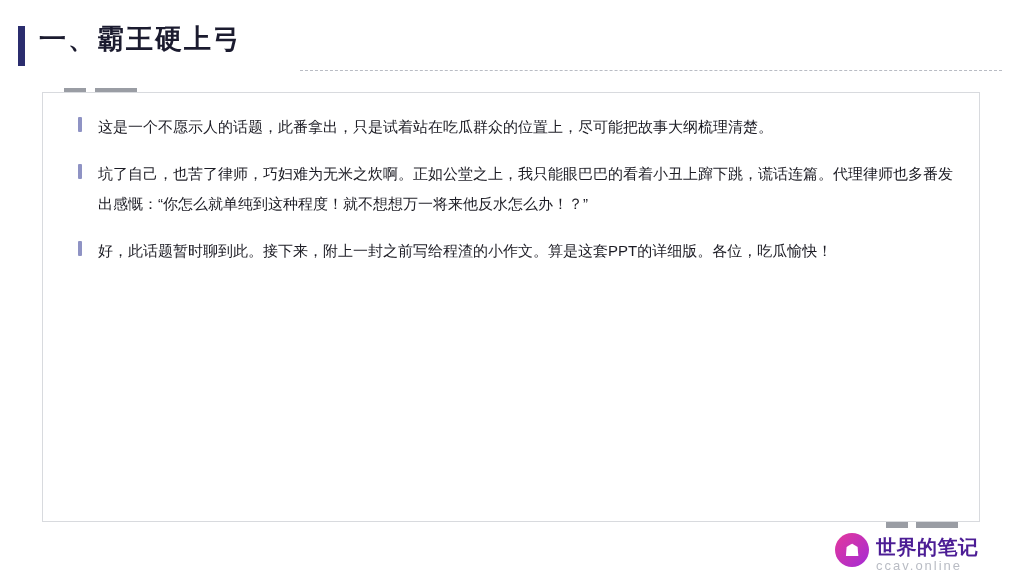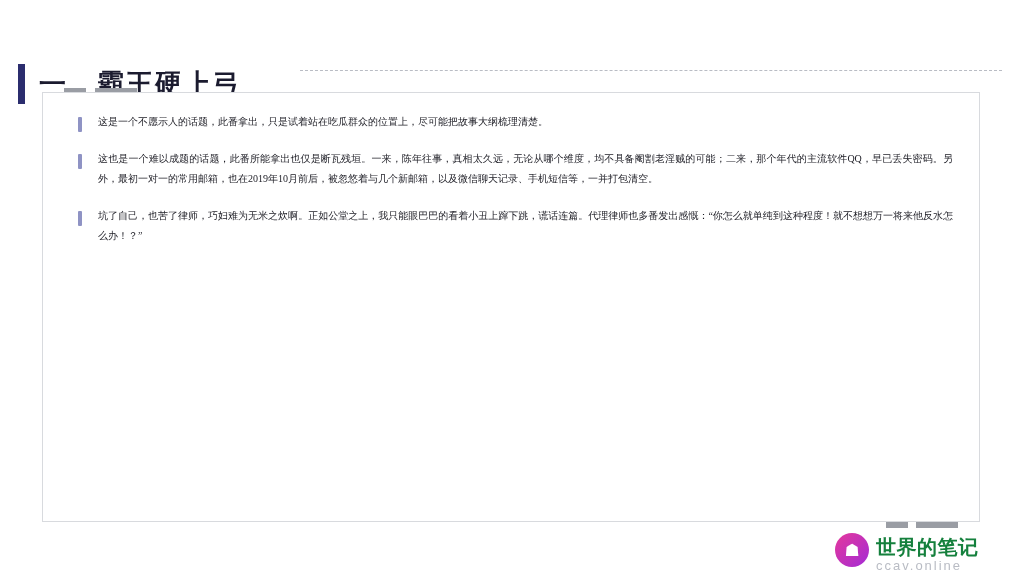--- a/index.html
+++ b/index.html
@@ -14,23 +14,22 @@
     font-family: "Liberation Sans", "DejaVu Sans", sans-serif;
     overflow: hidden;
   }
 
   
   .title-row {
     position: absolute;
     left: 18px;
     top: 26px;
     display: flex;
-    align-items: center;
+    align-items: flex-start;
     height: 44px;
-    margin-top: 36px;
   }
   .title-bar {
     width: 7px;
     height: 40px;
     background: #2b2d6e;
     margin-right: 14px;
   }
   .title-text {
     font-size: 27px;
     font-weight: bold;
@@ -88,25 +87,25 @@
     flex: 0 0 auto;
     width: 4px;
     height: 15px;
     background: #8f93c4;
     margin-top: 5px;
     margin-right: 16px;
     border-radius: 1px;
   }
   .ptext {
     flex: 1 1 auto;
-    font-size: 10px;
+    font-size: 15px;
     line-height: 2.0;
     color: #1c1c24;
     text-align: justify;
-    font-family: Liberation Serif, serif;
+    font-family: Liberation Sans, sans-serif;
   }
   .ptext b { font-weight: bold; color: #111118; }
 
   
   .logo {
     position: absolute;
     left: 835px;
     top: 533px;
     width: 34px;
     height: 34px;
@@ -120,21 +119,21 @@
     color: #fff;
     font-size: 17px;
     line-height: 1;
     font-family: "DejaVu Sans", sans-serif;
   }
   .wm-text {
     position: absolute;
     left: 876px;
     top: 534px;
     font-size: 20px;
-    color: #15803d;
+    color: #4c1d95;
     font-weight: bold;
     letter-spacing: 0.5px;
     font-family: "DejaVu Sans", sans-serif;
   }
   .wm-sub {
     position: absolute;
     left: 876px;
     top: 558px;
     font-size: 13px;
     color: #b9bcc4;
@@ -158,25 +157,25 @@
 
 <div class="card"></div>
 
 <div class="paras">
   <div class="para">
     <span class="bullet"></span>
     <span class="ptext"><span>这是一个不愿示人的话题，此番拿出，只是试着站在吃瓜群众的位置上，尽可能把故事大纲梳理清楚。</span></span>
   </div>
   <div class="para">
     <span class="bullet"></span>
-    <span class="ptext"><span>这也是一个难以成题的话题，此番所能拿出也仅是断瓦残垣。一来，陈年往事，真相太久远，无论从哪个维度，均不具备阉割老淫贼的可能；二来，那个年代的主流软件QQ，早已丢失密码。另外，最初一对一的常用邮箱，也在2019年10月前后，被忽悠着与几个新邮箱，以及微信聊天记录、手机短信等，一并打包清空。</span></span>
+    <span class="ptext"><span>坑了自己，也苦了律师，巧妇难为无米之炊啊。正如公堂之上，我只能眼巴巴的看着小丑上蹿下跳，谎话连篇。代理律师也多番发出感慨：“你怎么就单纯到这种程度！就不想想万一将来他反水怎么办！？”</span></span>
   </div>
   <div class="para">
     <span class="bullet"></span>
-    <span class="ptext"><span>坑了自己，也苦了律师，巧妇难为无米之炊啊。正如公堂之上，我只能眼巴巴的看着小丑上蹿下跳，谎话连篇。代理律师也多番发出感慨：“你怎么就单纯到这种程度！就不想想万一将来他反水怎么办！？”</span></span>
+    <span class="ptext"><span>好，此话题暂时聊到此。接下来，附上一封之前写给程渣的小作文。算是这套PPT的详细版。各位，吃瓜愉快！</span></span>
   </div>
 </div>
 
 <div class="logo">
   <span class="logo-glyph">☗</span>
 </div>
 <div class="wm-text">世界的笔记</div>
 <div class="wm-sub">ccav.online</div>
 
 </body></html>

